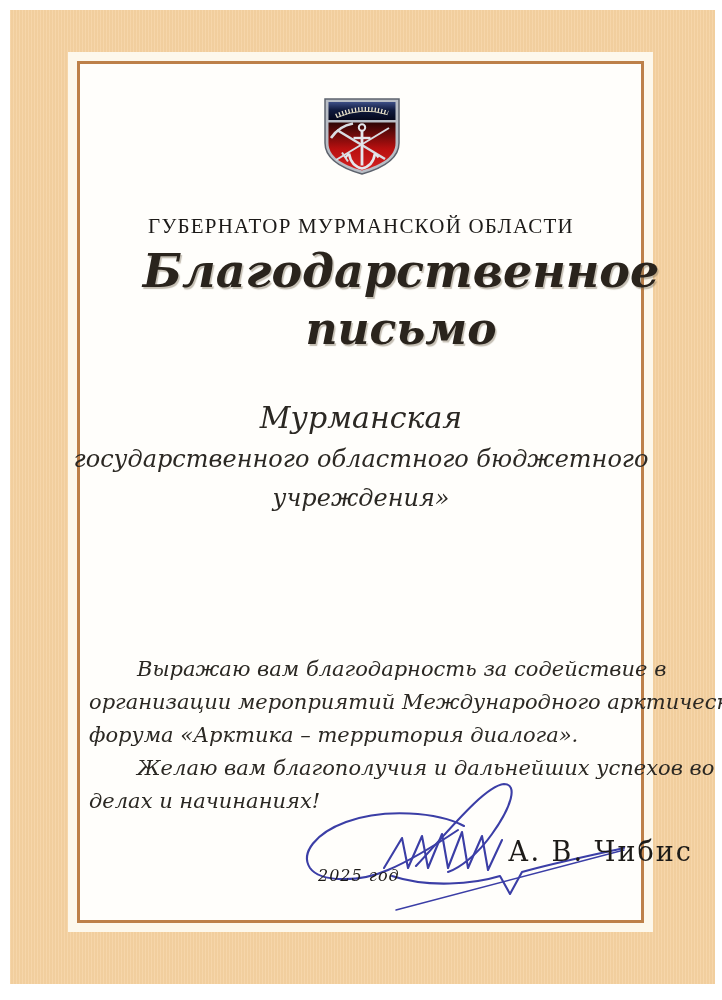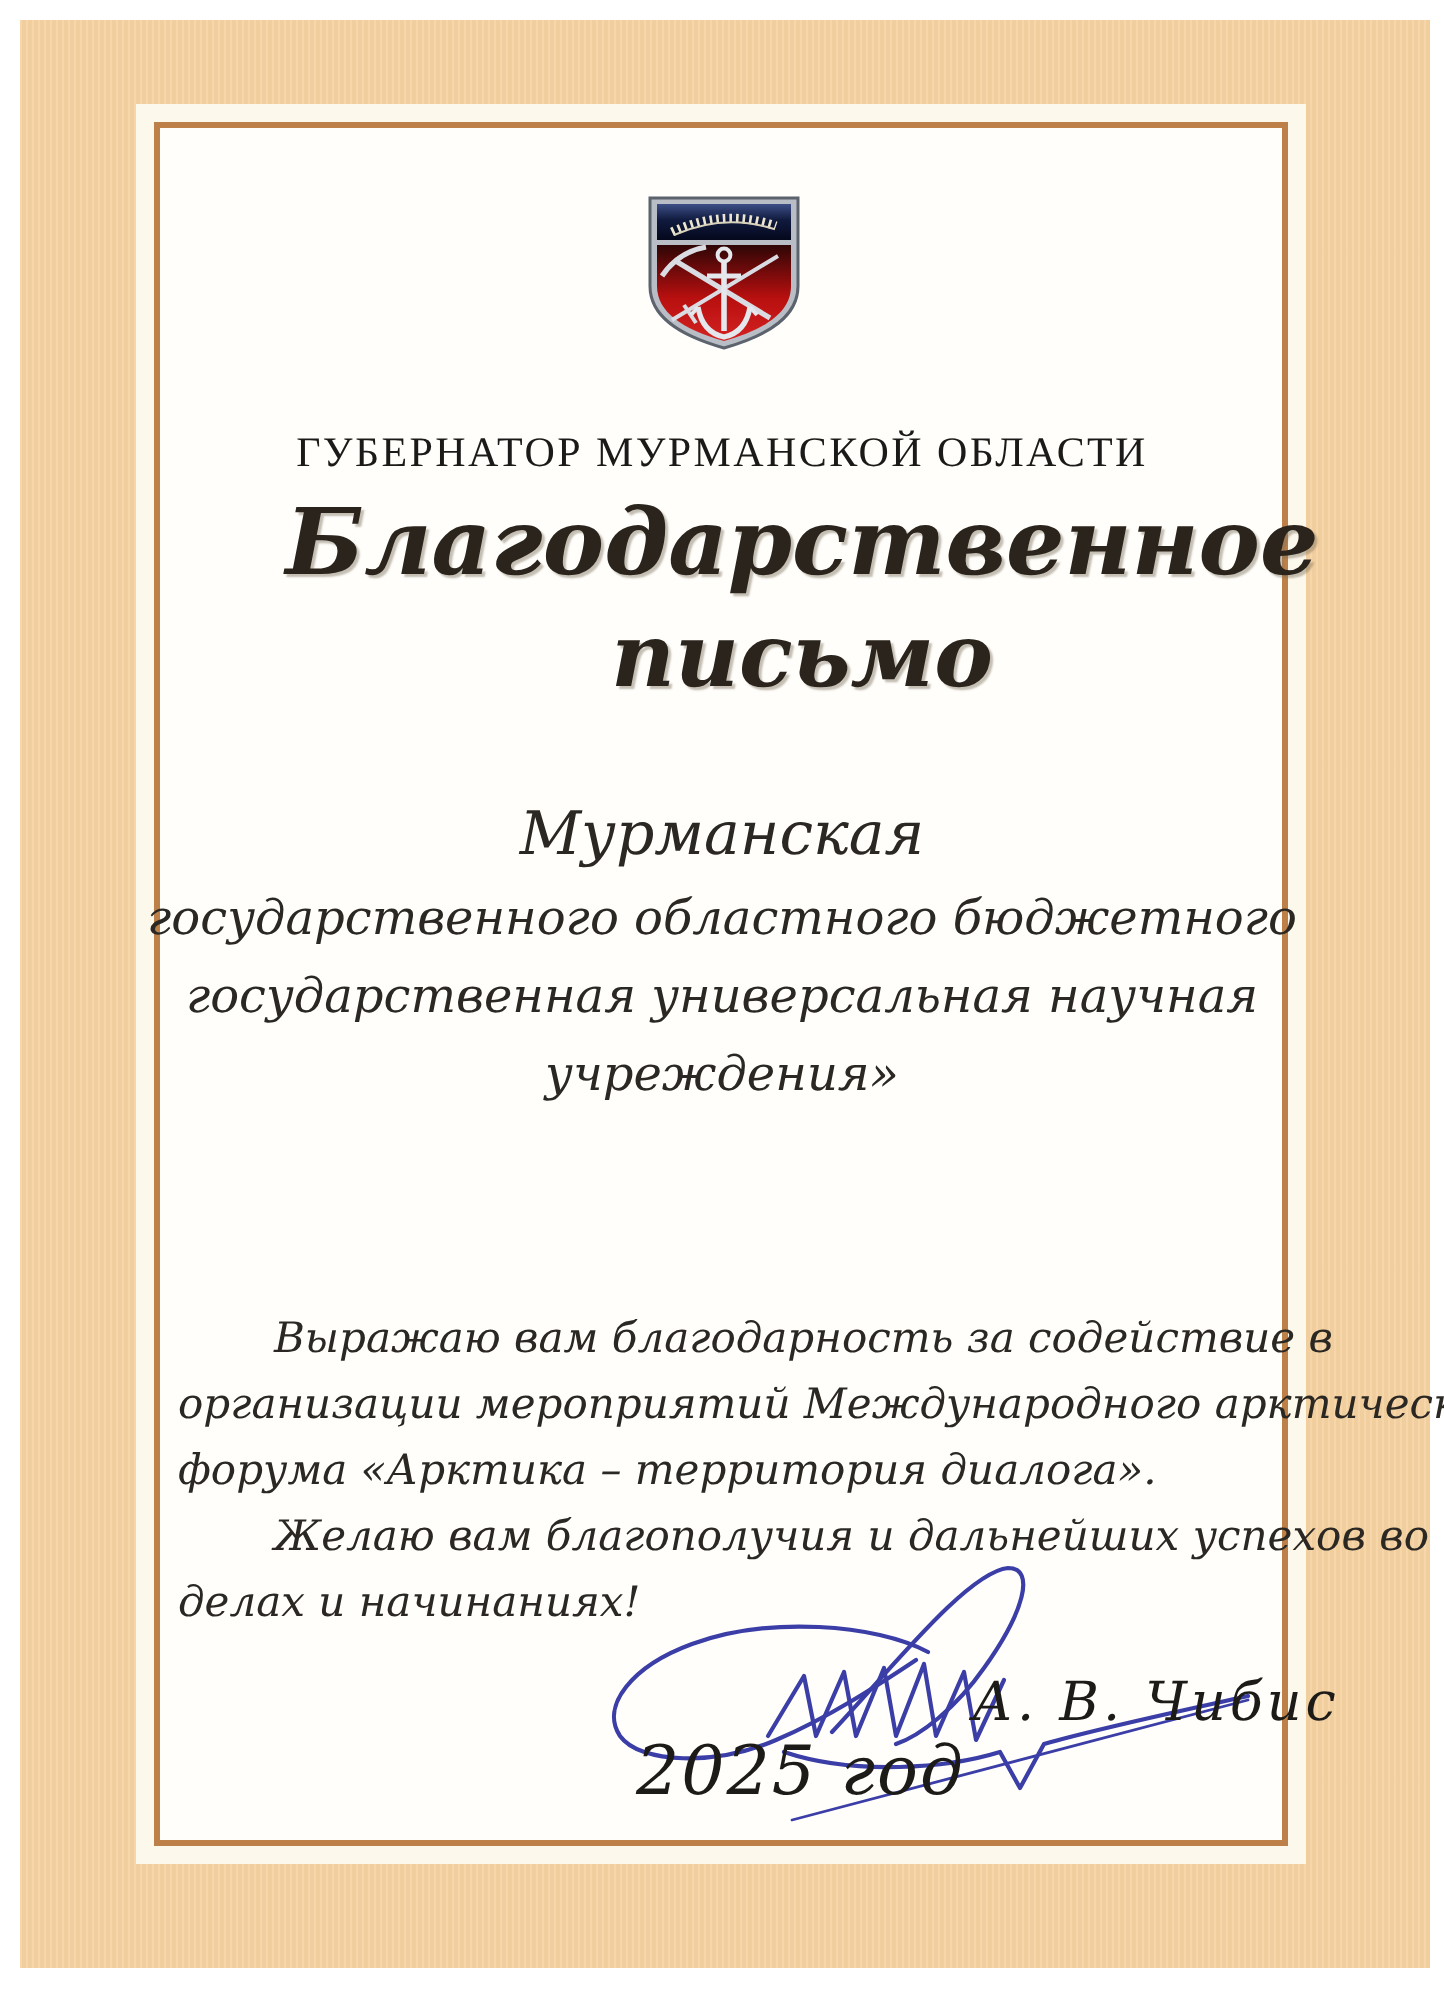--- a/index.html
+++ b/index.html
@@ -38,25 +38,25 @@
   .recipient-line{font-size:24px;line-height:39px;}
   .body-block{
     position:absolute;top:640px;left:89px;width:535px;
     font-style:italic;font-size:21px;color:#2b2823;margin-top:13px;
   }
   .body-line{line-height:33px;white-space:nowrap;}
   .body-line.just{text-align:justify;text-align-last:justify;}
   .body-line.indent{padding-left:48px;}
   .sig-svg{position:absolute;left:288px;top:778px;}
   .signatory{
-    position:absolute;left:486px;top:836px;font-style:italic;font-size:27px;
+    position:absolute;left:508px;top:836px;font-size:27px;
     letter-spacing:2px;color:#1d1b18;white-space:nowrap;
   }
   .year{
-    position:absolute;left:318px;top:866px;font-style:italic;font-size:34px;
+    position:absolute;left:318px;top:866px;font-style:italic;font-size:16px;
     letter-spacing:1px;color:#1d1b18;white-space:nowrap;
   }
   .coat{position:absolute;left:322px;top:97px;}
 </style>
 </head>
 <body>
 
 <div class="page">
 
   <div class="band">
@@ -102,21 +102,20 @@
   <div class="org-title">ГУБЕРНАТОР МУРМАНСКОЙ ОБЛАСТИ</div>
 
   <div class="doc-title">
     <div class="doc-title-1">Благодарственное</div>
     <div class="doc-title-2">письмо</div>
   </div>
 
   <div class="recipient">
     <div class="recipient-main">Мурманская</div>
     <div class="recipient-line">государственного областного бюджетного</div>
-    <div class="recipient-line">государственная универсальная научная</div>
     <div class="recipient-line">учреждения»</div>
   </div>
 
   <div class="body-block">
     <div class="body-line just indent">Выражаю вам благодарность за содействие в</div>
     <div class="body-line just">организации мероприятий Международного арктического</div>
     <div class="body-line">форума «Арктика – территория диалога».</div>
     <div class="body-line just indent">Желаю вам благополучия и дальнейших успехов во всех</div>
     <div class="body-line">делах и начинаниях!</div>
   </div>

